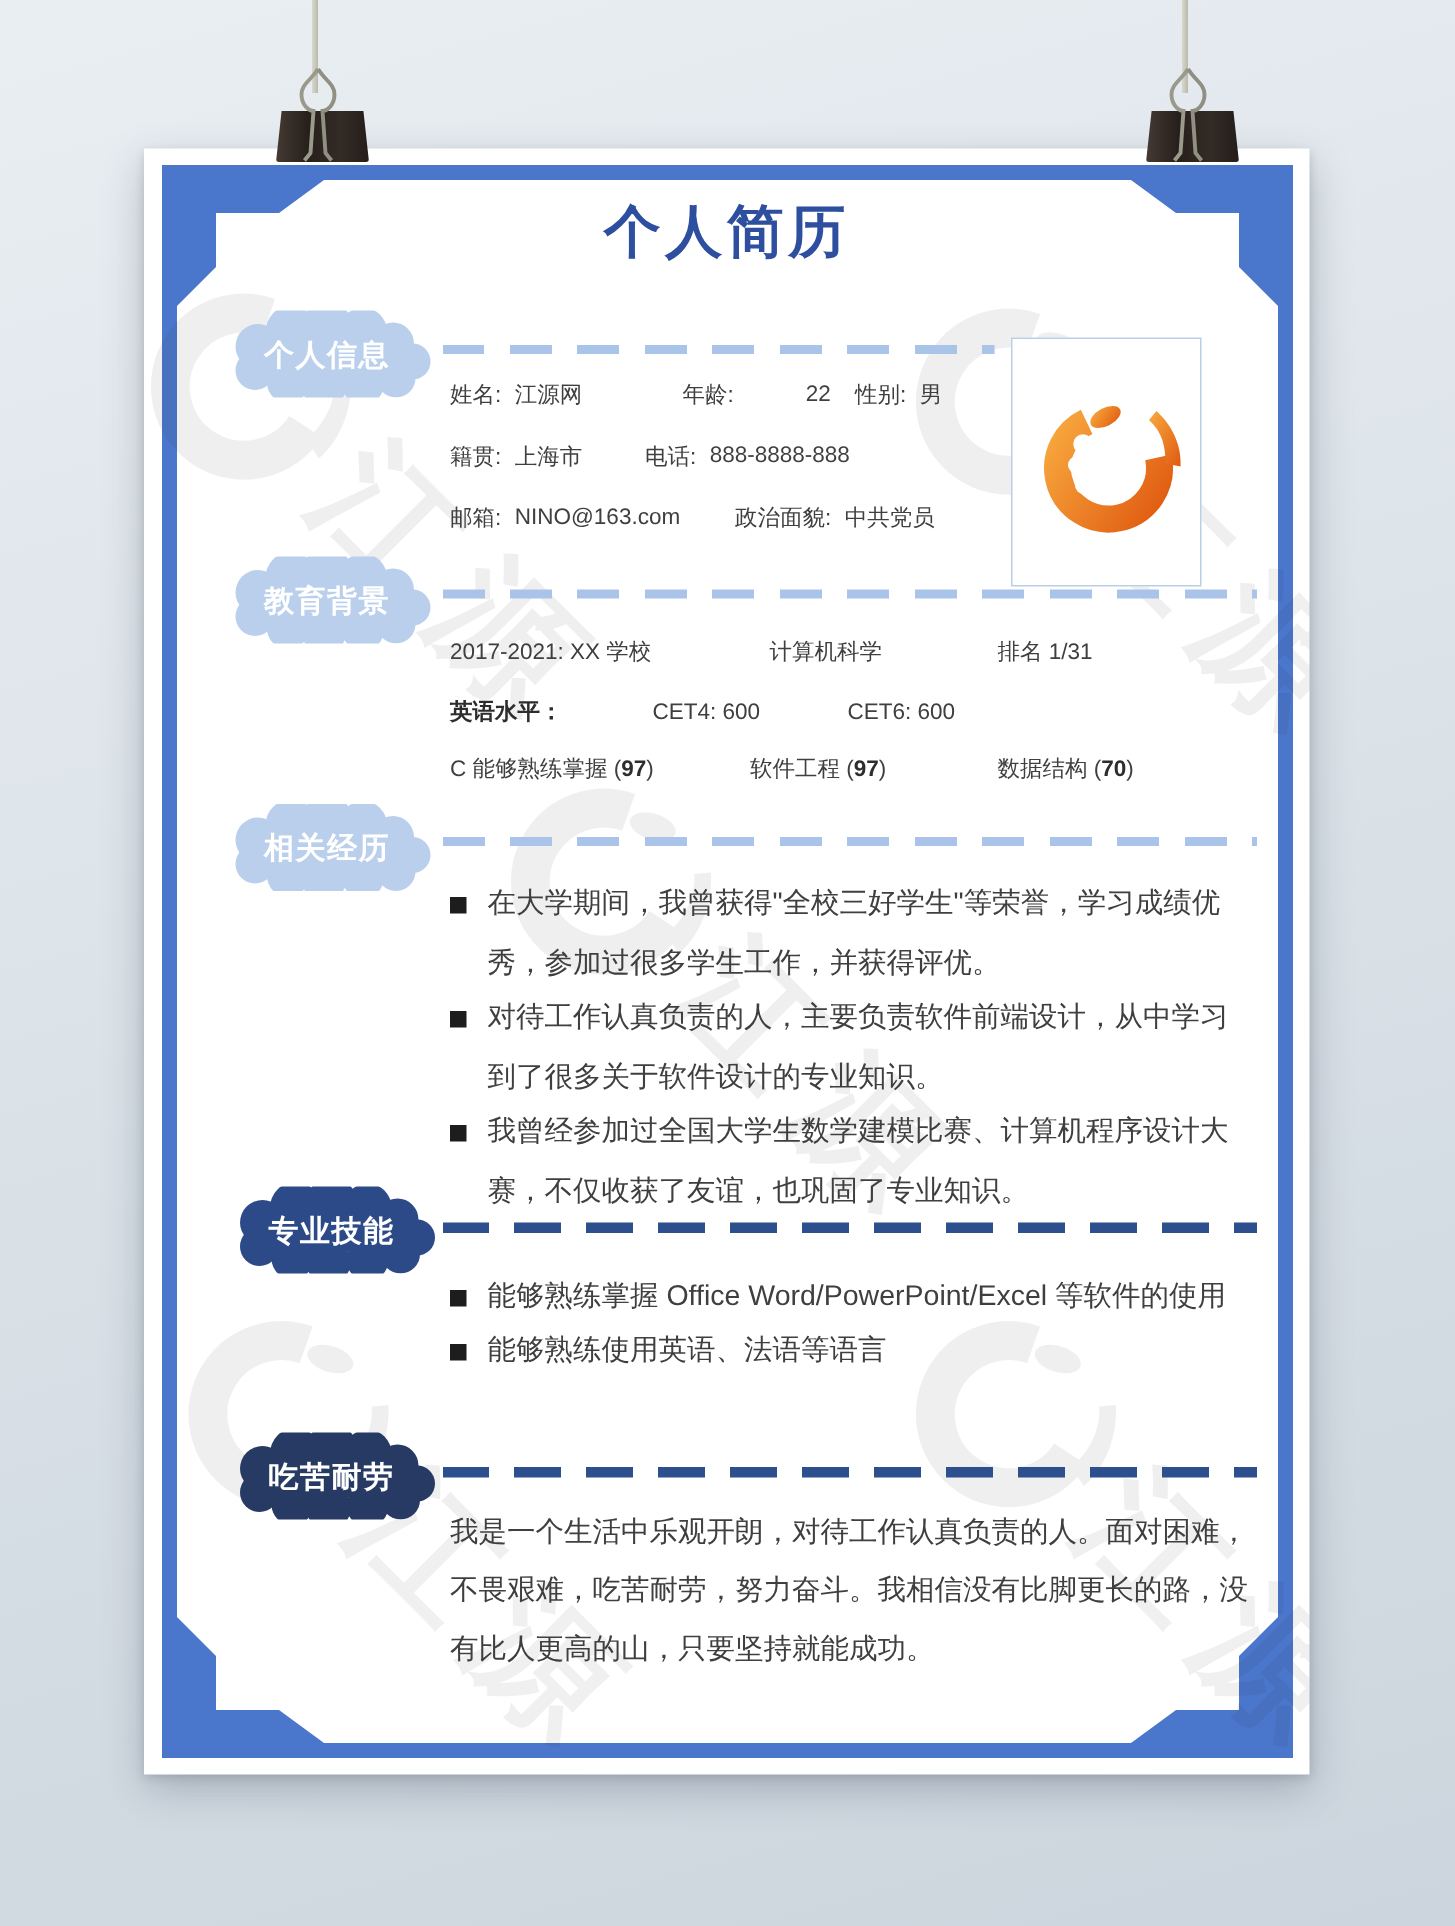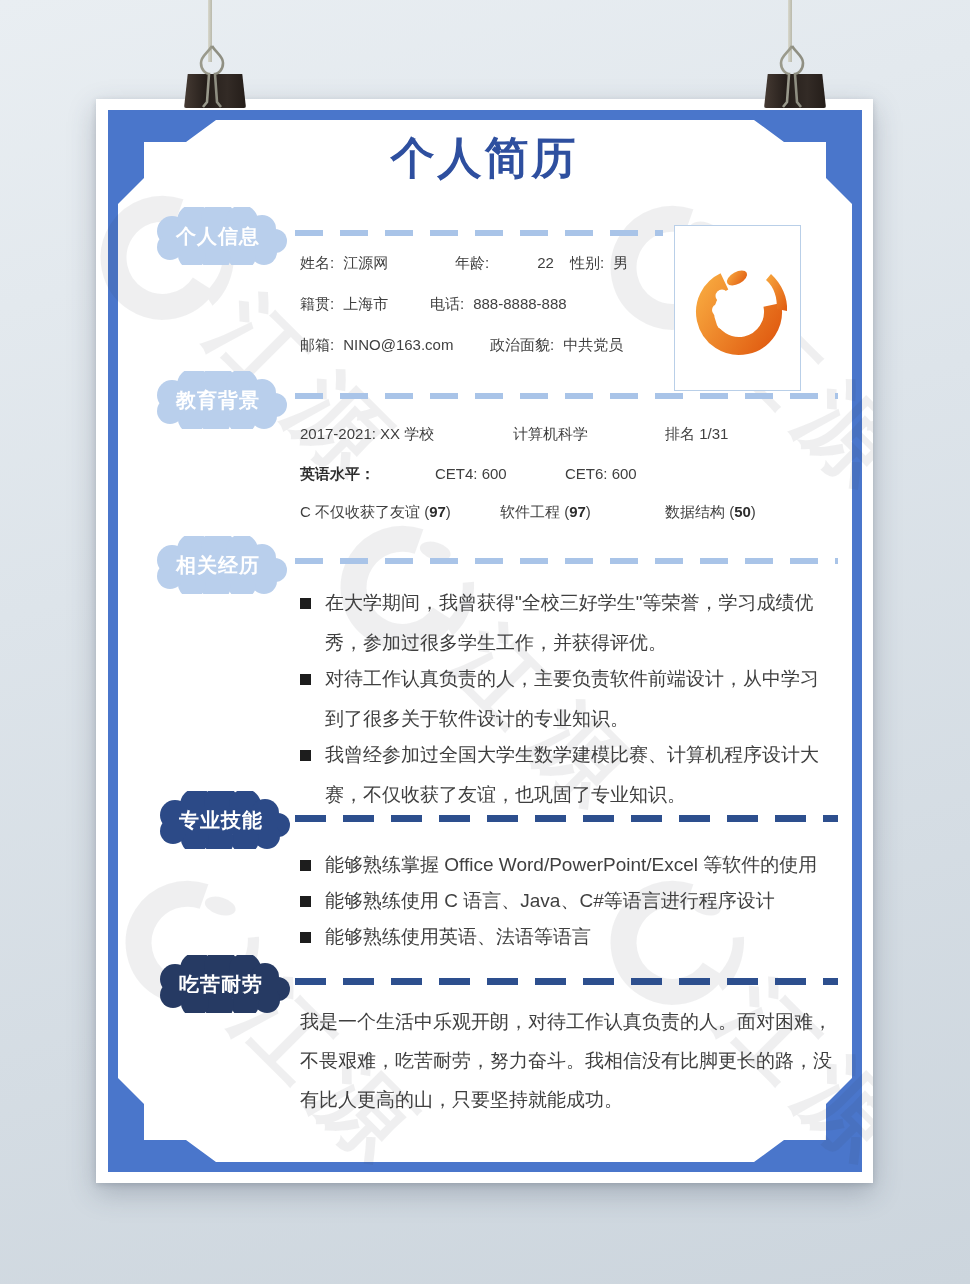--- a/index.html
+++ b/index.html
@@ -36,21 +36,21 @@
   .bar-top{left:12px;top:11px;width:754px;height:10px;}
   .bar-bottom{left:12px;top:1063px;width:754px;height:10px;}
   .bar-left{left:12px;top:11px;width:10px;height:1062px;}
   .bar-right{left:756px;top:11px;width:10px;height:1062px;}
   .corner{position:absolute;width:108px;height:94px;background:var(--frame);}
   .c-tl{left:12px;top:11px;clip-path:polygon(0 0,108px 0,108px 10px,78px 32px,36px 32px,36px 68px,10px 94px,0 94px);}
   .c-tr{left:658px;top:11px;clip-path:polygon(0 0,108px 0,108px 94px,98px 94px,72px 68px,72px 32px,30px 32px,0 10px);}
   .c-bl{left:12px;top:979px;clip-path:polygon(0 0,10px 0,36px 26px,36px 62px,78px 62px,108px 84px,108px 94px,0 94px);}
   .c-br{left:658px;top:979px;clip-path:polygon(98px 0,108px 0,108px 94px,0 94px,0 84px,30px 62px,72px 62px,72px 26px);}
   .page-title{position:absolute;left:0;top:30px;width:100%;text-align:center;
-    font-size:44px;font-weight:bold;color:var(--title);letter-spacing:3px;}
+    font-size:38px;font-weight:bold;color:var(--title);letter-spacing:3px;}
   .cloud{position:absolute;width:140px;height:58px;}
   .cloud svg{position:absolute;left:0;top:0;}
   .cloud .cloud-label{position:absolute;left:0;top:0;width:100%;height:100%;
     display:flex;align-items:center;justify-content:center;
     color:#fff;font-weight:bold;font-size:20px;letter-spacing:1px;}
   .fill-light{fill:var(--cloud-light);}
   .fill-skill{fill:var(--cloud-skill);}
   .fill-eval{fill:var(--cloud-eval);}
   .dash{position:absolute;height:6px;
     background:repeating-linear-gradient(90deg,var(--dash-light) 0 28px,transparent 28px 45px);}
@@ -237,23 +237,23 @@
       <span class="w213">2017-2021: XX 学校</span>
       <span class="w152">计算机科学</span>
       <span>排名 1/31</span>
     </div>
     <div class="info-row" style="top:366px;">
       <span class="bold w135">英语水平：</span>
       <span class="w130">CET4: 600</span>
       <span>CET6: 600</span>
     </div>
     <div class="info-row" style="top:404px;">
-      <span class="w200"><span>C 不仅收获了友谊 (</span><span class="bold">97</span><span>)</span></span>
+      <span class="w200"><span>C 能够熟练掌握 (</span><span class="bold">97</span><span>)</span></span>
       <span class="w165"><span>软件工程 (</span><span class="bold">97</span><span>)</span></span>
-      <span><span>数据结构 (</span><span class="bold">50</span><span>)</span></span>
+      <span><span>数据结构 (</span><span class="bold">70</span><span>)</span></span>
     </div>
 
     <div class="cloud" style="left:52px;top:437px;">
       <svg width="140" height="58" viewBox="0 0 140 58" class="fill-light">
           <use href="#cloud-shape"></use>
         </svg>
       <span class="cloud-label">相关经历</span>
     </div>
     <div class="dash" style="left:199px;top:459px;width:543px;"></div>
 
@@ -280,24 +280,20 @@
     </div>
     <div class="dash dash-dark" style="left:199px;top:716px;width:543px;"></div>
 
     <ul class="blist" style="top:746px;">
       <li>
           <span class="bullet-sq"></span>
           <span>能够熟练掌握 Office Word/PowerPoint/Excel 等软件的使用</span>
         </li>
       <li>
           <span class="bullet-sq"></span>
-          <span>能够熟练使用 C 语言、Java、C#等语言进行程序设计</span>
-        </li>
-      <li>
-          <span class="bullet-sq"></span>
           <span>能够熟练使用英语、法语等语言</span>
         </li>
     </ul>
 
     <div class="cloud" style="left:55px;top:856px;">
       <svg width="140" height="58" viewBox="0 0 140 58" class="fill-eval">
           <use href="#cloud-shape"></use>
         </svg>
       <span class="cloud-label">吃苦耐劳</span>
     </div>

